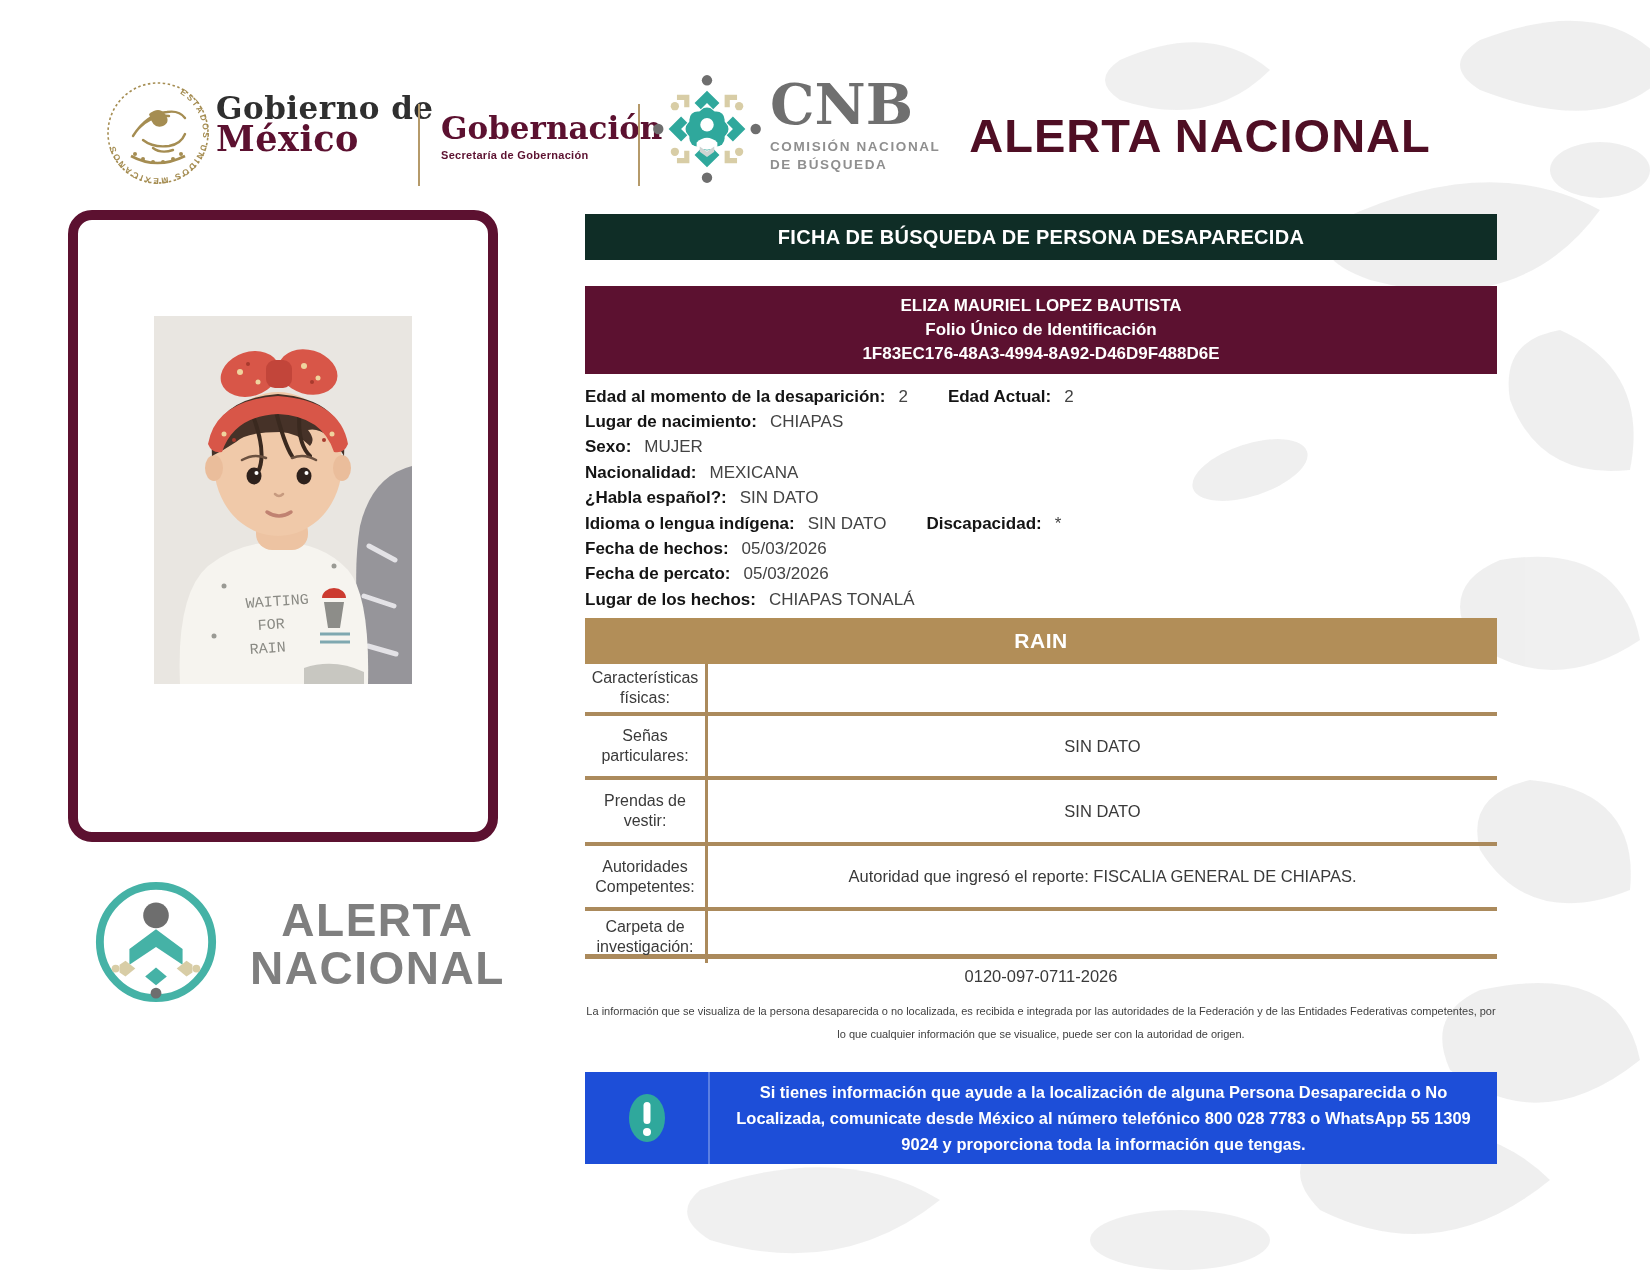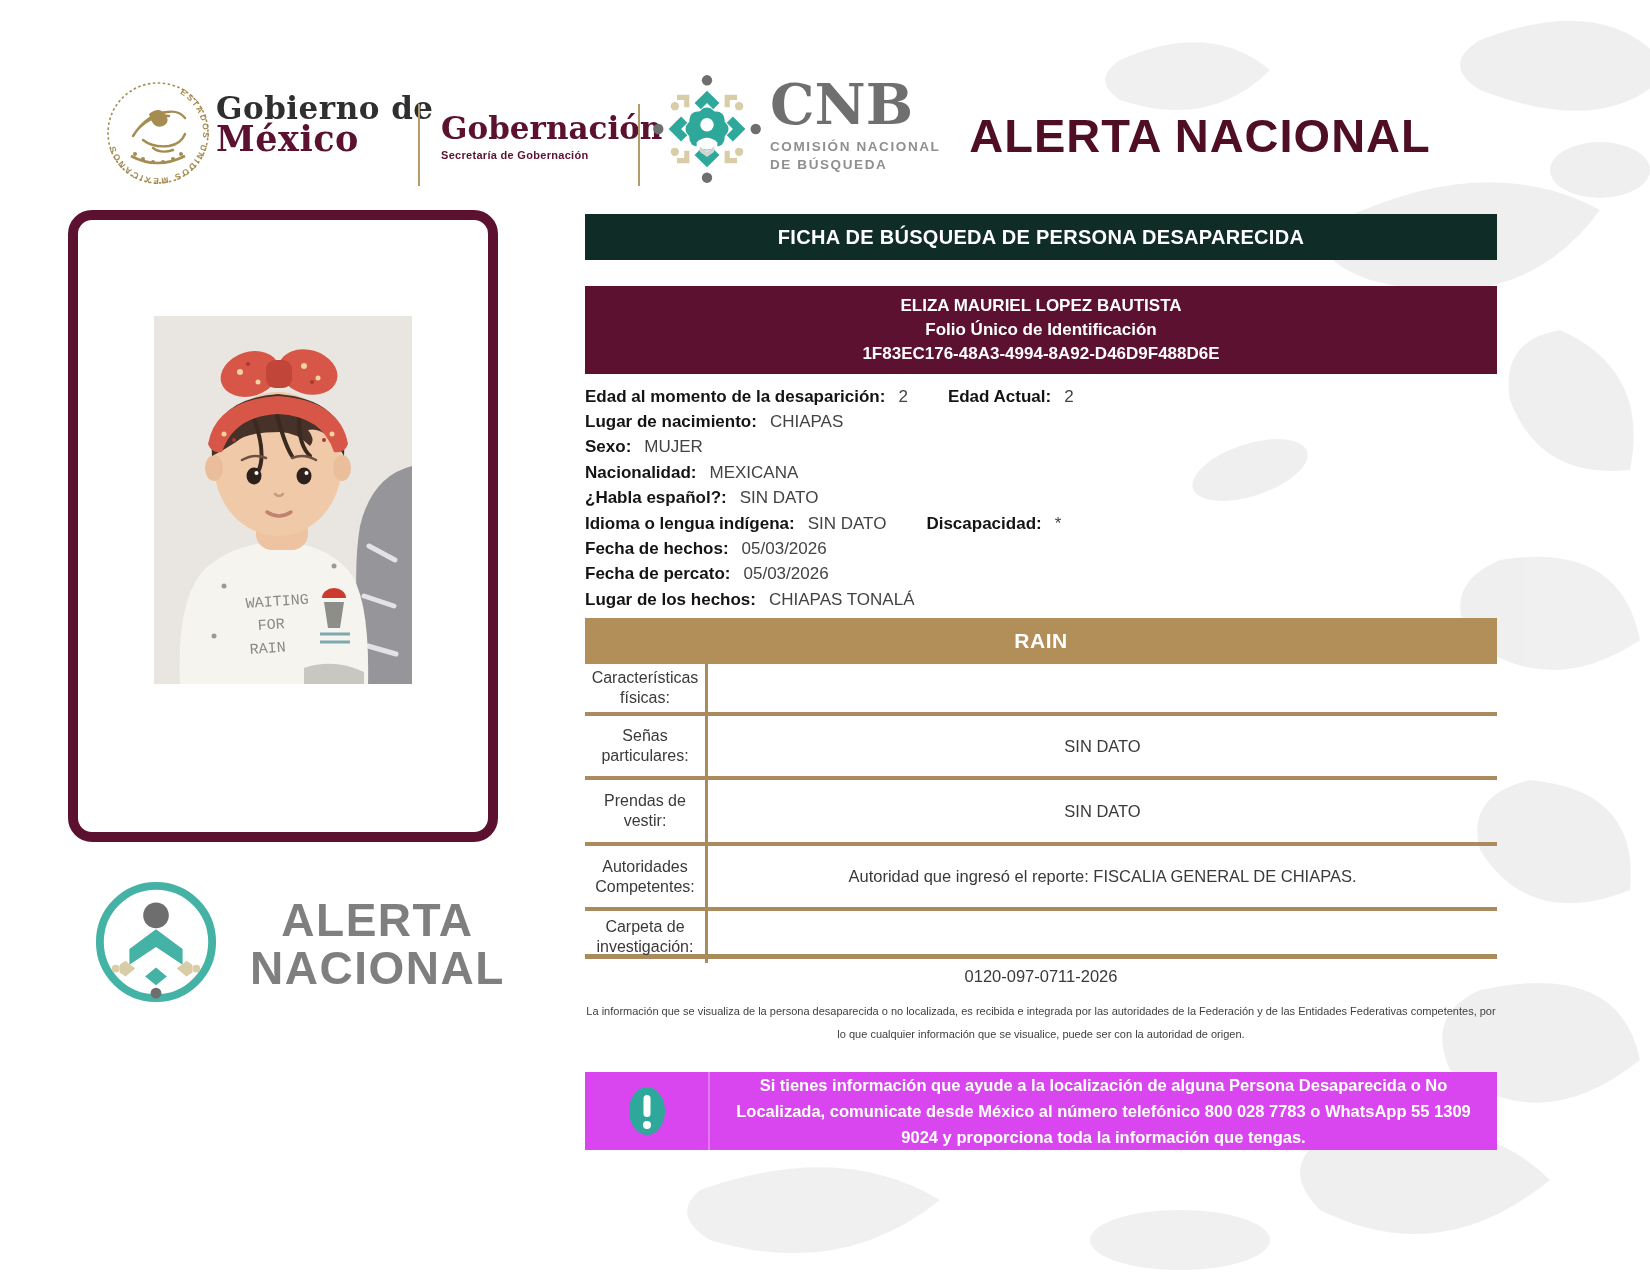--- a/index.html
+++ b/index.html
@@ -50,21 +50,21 @@
   .dtable{top:664px;border-bottom:5px solid #ab8a5c;}
   .trow{display:flex;box-sizing:border-box;}
   .trow + .trow{border-top:4px solid #ab8a5c;}
   .tlabel{width:123px;min-width:123px;border-right:3px solid #ab8a5c;display:flex;align-items:center;
           justify-content:center;text-align:center;font-size:16px;color:#3a3a3a;line-height:20px;
           padding:6px 4px;box-sizing:border-box;}
   .tvalue{flex:1;display:flex;align-items:center;justify-content:center;text-align:center;
           font-size:16.5px;color:#3a3a3a;padding:4px 14px;}
   .r1{height:48px;} .r2{height:64px;} .r3{height:66px;} .r4{height:65px;} .r5{height:47px;flex-direction:column;}
   .disclaimer{top:1000px;text-align:center;font-size:11px;color:#3f3f3f;line-height:22.5px;}
-  .banner-footer{top:1072px;height:78px;background:#d946ef;display:flex;align-items:stretch;}
+  .banner-footer{top:1072px;height:92px;background:#1d4ed8;display:flex;align-items:stretch;}
   .notice-icon-zone{width:123px;min-width:123px;display:flex;align-items:center;justify-content:center;
                     border-right:2px solid rgba(255,255,255,0.28);}
   .notice-text{flex:1;display:flex;align-items:center;justify-content:center;text-align:center;
                color:#ffffff;font-size:16.5px;font-weight:700;line-height:26px;padding:6px 26px;}
 </style>
 </head>
 <body>
 
 <div class="page">
 

